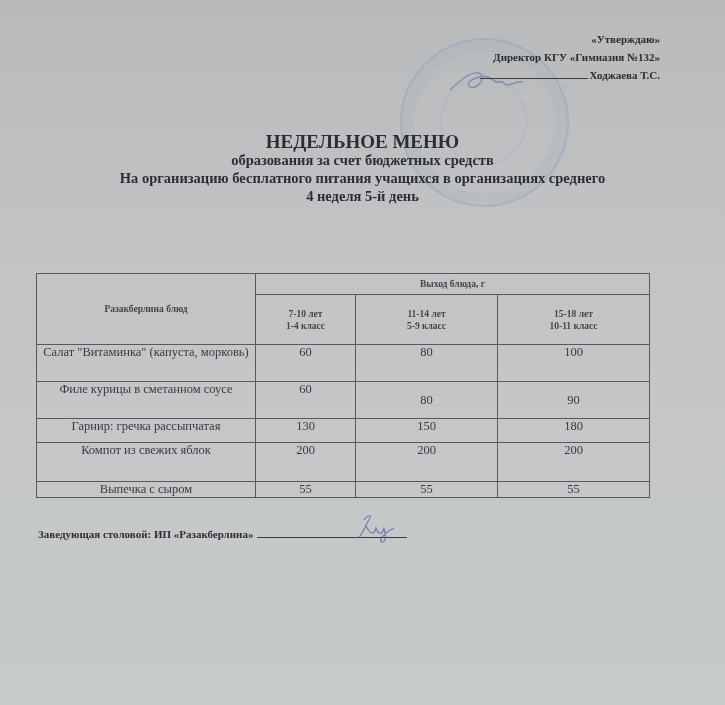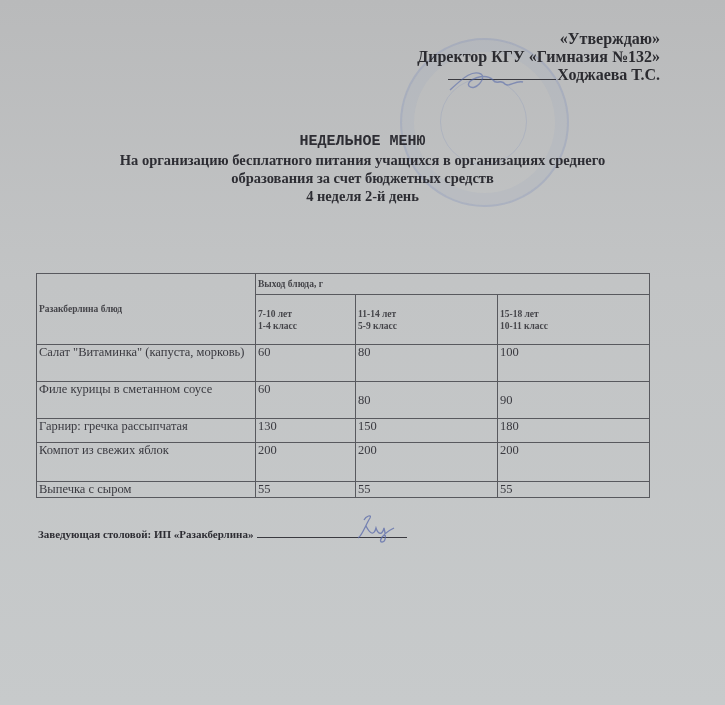--- a/index.html
+++ b/index.html
@@ -5,21 +5,21 @@
     html, body { margin: 0; padding: 0; }
     body {
       width: 725px; height: 705px; overflow: hidden;
       background: linear-gradient(180deg, #b9babb 0%, #c2c4c5 40%, #c7cacb 100%);
       position: relative;
       font-family: "Liberation Serif", "DejaVu Serif", serif;
       color: #2a2a2e;
     }
     .approval {
       position: absolute; right: 65px; top: 30px;
-      text-align: right; font-weight: bold; font-size: 16px; line-height: 18px;
+      text-align: right; font-weight: bold; font-size: 11px; line-height: 18px;
       color: #2b2b30;
     }
     .approval .sigline {
       display: inline-block; width: 108px; border-bottom: 1.5px solid #3a3a40;
       height: 12px; vertical-align: baseline; margin-right: 1px; position: relative;
     }
     .stamp {
       position: absolute; left: 400px; top: 38px; width: 165px; height: 165px;
       border-radius: 50%; border: 2px solid rgba(120,135,185,0.28);
       box-shadow: inset 0 0 0 12px rgba(120,135,185,0.08);
@@ -27,29 +27,29 @@
     }
     .stamp::after {
       content: ""; position: absolute; left: 38px; top: 38px; width: 85px; height: 85px;
       border-radius: 50%; border: 1.5px solid rgba(120,135,185,0.22);
     }
     .sig-scribble { position: absolute; pointer-events: none; }
     .title-block {
       position: absolute; left: 0; width: 725px; top: 133px;
       text-align: center; font-weight: bold; color: #2d2d33;
     }
-    .title-block .t1 { font-size: 15px; line-height: 18px; font-family: Liberation Mono, monospace; }
+    .title-block .t1 { font-size: 19px; line-height: 18px; }
     .title-block .t2 { font-size: 14.5px; line-height: 18px; }
     table.menu {
       position: absolute; left: 36px; top: 273px; width: 613px;
       border-collapse: collapse; table-layout: fixed;
       font-family: "Liberation Serif", "DejaVu Serif", serif;
     }
     table.menu td, table.menu th {
-      border: 1.5px solid #58595e; text-align: left; padding: 0 2px;
+      border: 1.5px solid #58595e; text-align: center; padding: 0 2px;
       color: #3a3a40; font-weight: normal; vertical-align: top;
     }
     table.menu th { font-weight: bold; font-size: 9.5px; line-height: 12px; vertical-align: middle; color: #45454a; }
     table.menu td { font-size: 12.5px; line-height: 15px; }
     .h1 { height: 21px; }
     .h2 { height: 50px; }
     .r1 { height: 37px; } .r2 { height: 37px; margin-left: 30px; } .r3 { height: 24px; } .r4 { height: 39px; margin-left: 16px; } .r5 { height: 16px; }
     .footer {
       position: absolute; left: 38px; top: 527px;
       font-weight: bold; font-size: 11px; color: #2d2d33;
@@ -71,23 +71,23 @@
     <span class="sigline"></span><span>Ходжаева Т.С.</span>
   </div>
 </div>
 
 <svg class="sig-scribble" style="left:445px;top:66px" width="90" height="30" viewBox="0 0 90 30">
   <path d="M5 24 C20 10, 28 4, 36 8 C42 12, 30 26, 24 20 C20 14, 40 6, 48 14 C52 20, 56 12, 60 18 C64 22, 70 14, 78 16" fill="none" stroke="rgba(80,100,170,0.55)" stroke-width="1.4"></path>
 </svg>
 
 <div class="title-block">
   <div class="t1">НЕДЕЛЬНОЕ МЕНЮ</div>
+  <div class="t2">образования за счет бюджетных средств</div>
   <div class="t2">На организацию бесплатного питания учащихся в организациях среднего</div>
-  <div class="t2">образования за счет бюджетных средств</div>
-  <div class="t2">4 неделя 2-й день</div>
+  <div class="t2">4 неделя 5-й день</div>
 </div>
 
 <table class="menu">
   <colgroup>
     <col style="width:219px">
       <col style="width:100px">
       <col style="width:142px">
       <col style="width:152px">
   </colgroup>
   <tbody>

